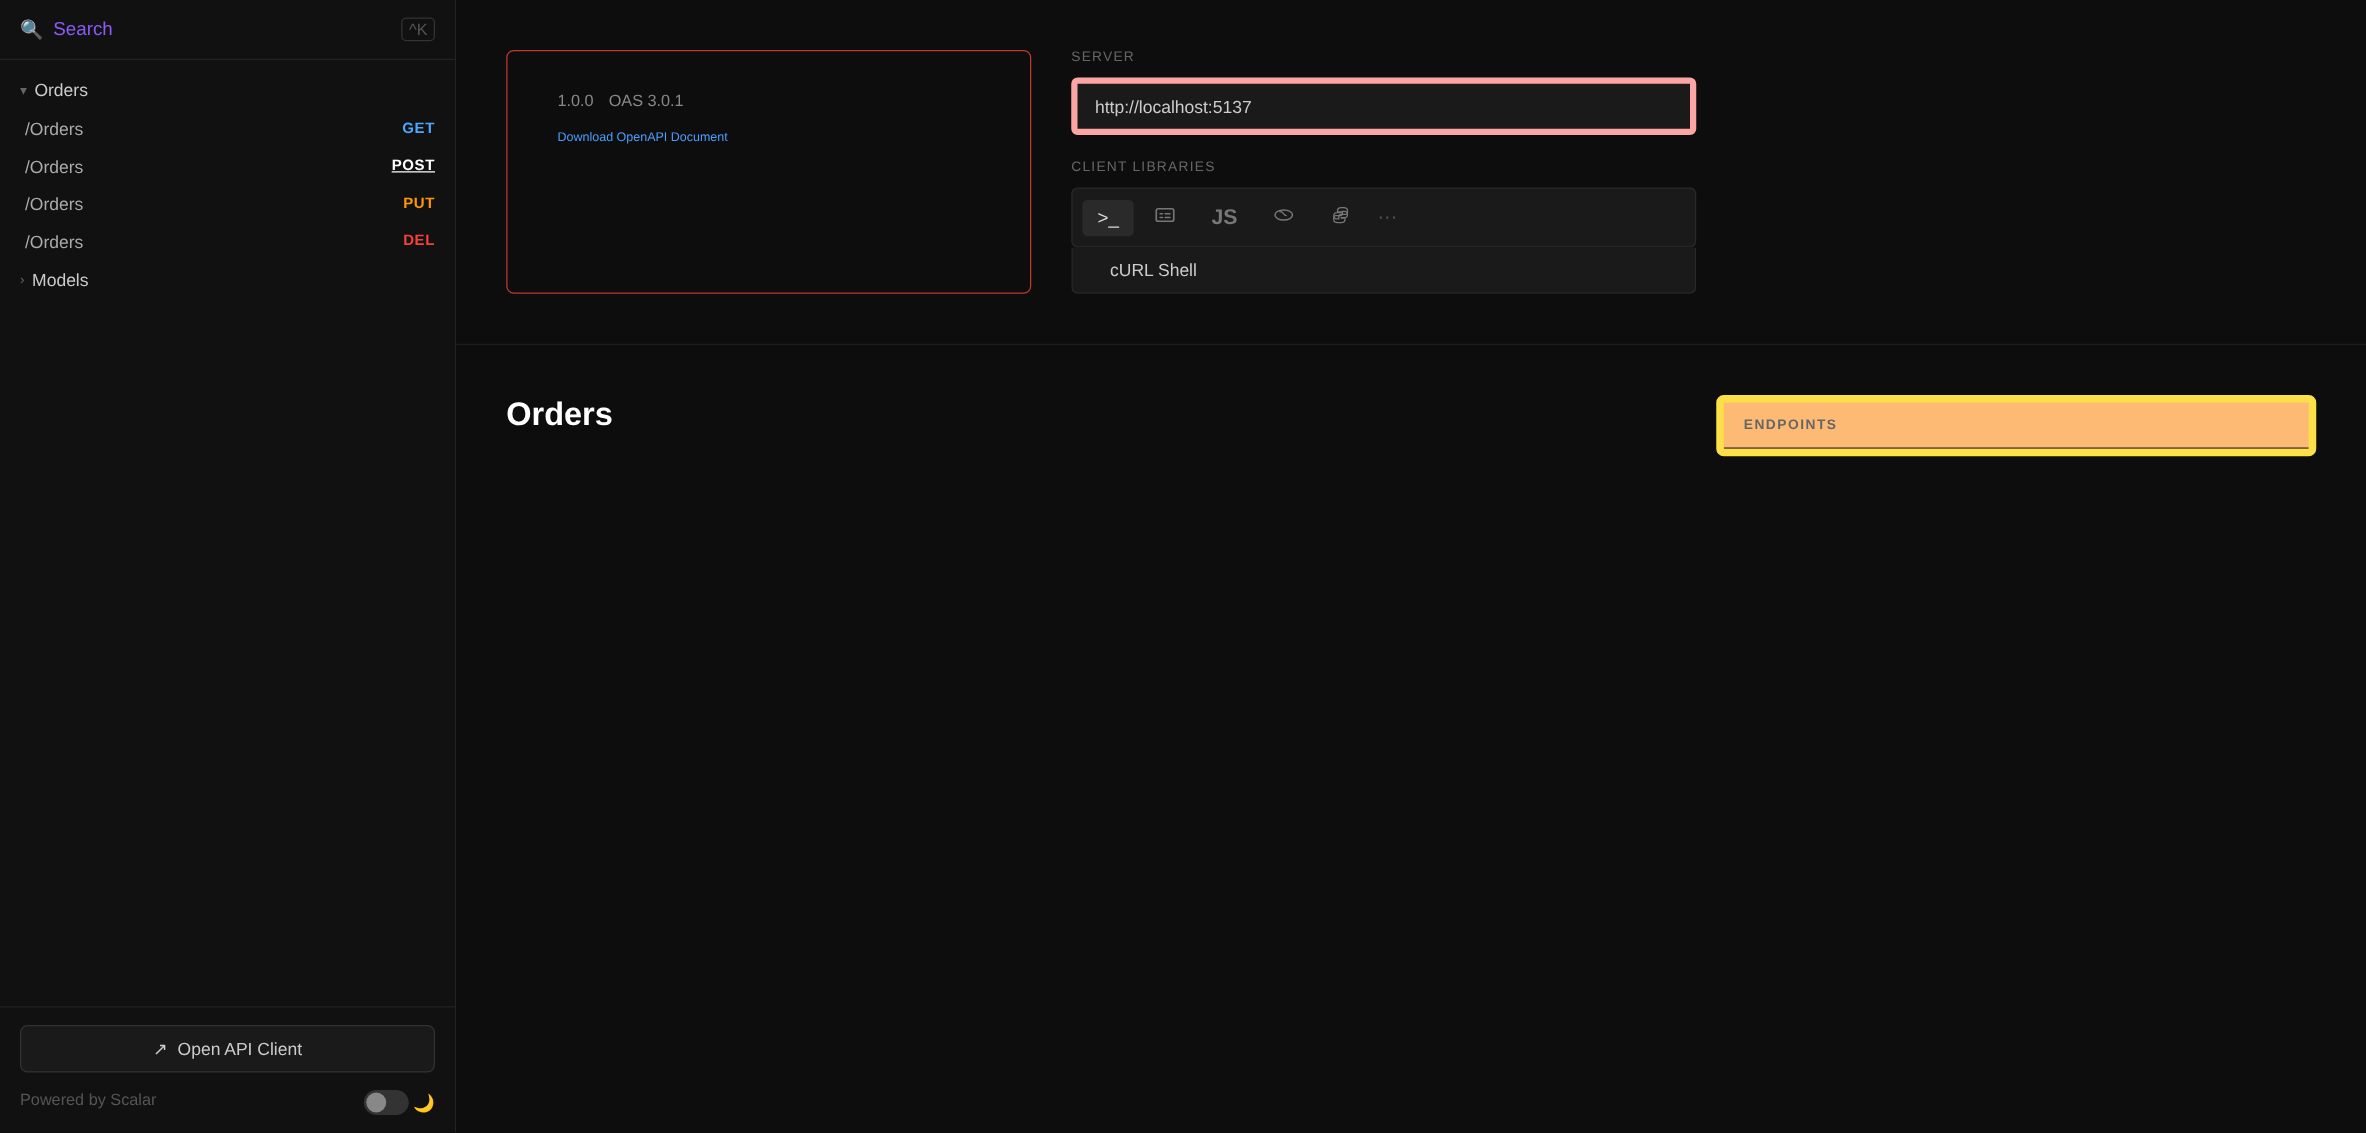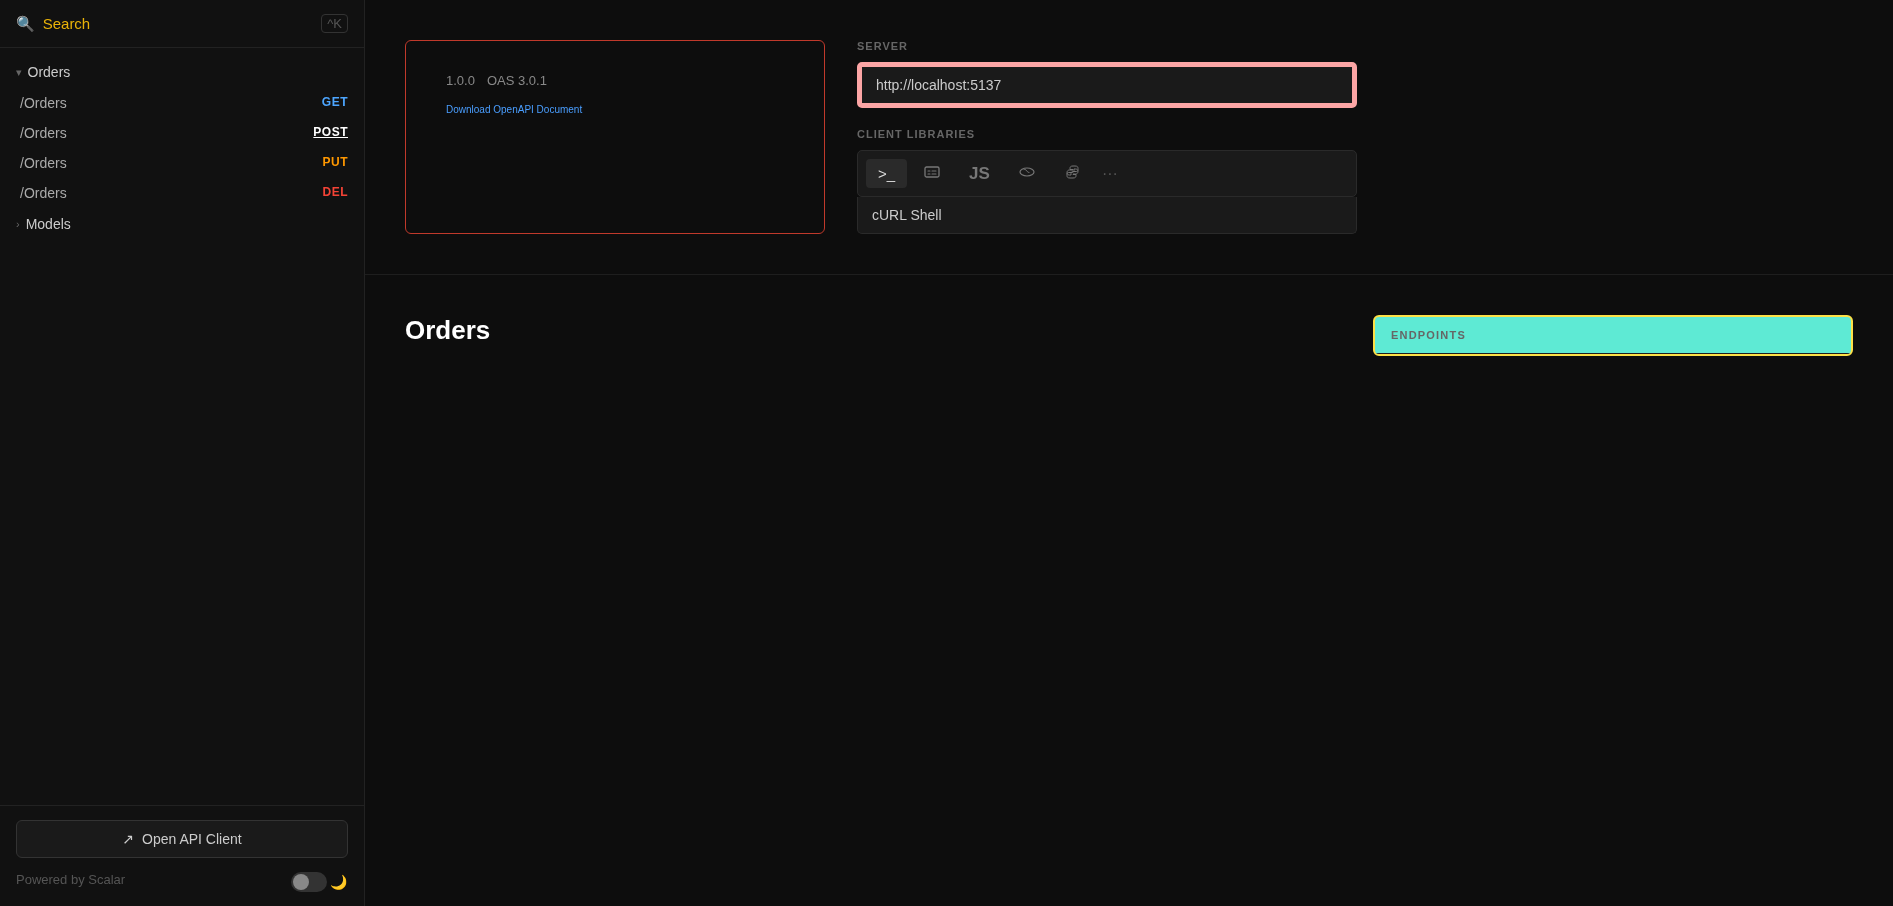--- a/index.html
+++ b/index.html
@@ -36,21 +36,21 @@
       display: flex;
       align-items: center;
       gap: 8px;
       color: #888;
     }
     .search-icon-unicode {
       font-size: 15px;
       color: #666;
     }
     .search-text {
-      color: #eab308;
+      color: #8b5cf6;
       font-size: 15px;
     }
     .search-shortcut {
       color: #555;
       font-size: 13px;
       border: 1px solid #333;
       border-radius: 4px;
       padding: 1px 5px;
     }
 
@@ -199,21 +199,21 @@
       text-decoration: none;
     }
 
     .server-panel {
       flex: 1;
       max-width: 500px;
     }
     .panel-label {
       color: #666;
       font-size: 11px;
-      font-weight: 700;
+      font-weight: 400;
       letter-spacing: 1px;
       text-transform: uppercase;
       margin-bottom: 10px;
     }
     .server-input {
       width: 100%;
       background: #1a1a1a;
       border: 5px solid #fca5a5;
       border-radius: 5px;
       color: #ccc;
@@ -256,21 +256,21 @@
       color: #555;
       font-size: 16px;
       margin-left: 4px;
     }
 
     .client-lib-name-bar {
       background: #1a1a1a;
       border: 1px solid #2a2a2a;
       border-top: none;
       border-radius: 0 0 5px 5px;
-      padding: 10px 14px;
+      padding: 10px 30px;
       color: #ccc;
       font-size: 14px;
     }
 
     
     .bottom-section {
       padding: 40px 40px;
     }
     .section-title {
       font-size: 26px;
@@ -283,22 +283,22 @@
       display: flex;
       gap: 32px;
       align-items: flex-start;
     }
     .bottom-left { flex: 1; }
     .bottom-right {
       width: 480px;
       min-width: 480px;
     }
     .endpoints-box {
-      background: #5eead4;
-      border: 2px solid #fde047;
+      background: #fdba74;
+      border: 6px solid #fde047;
       border-radius: 6px;
       overflow: hidden;
     }
     .endpoints-box-header {
       color: #666;
       font-size: 11px;
       font-weight: 600;
       letter-spacing: 1.2px;
       text-transform: uppercase;
       padding: 12px 16px;

